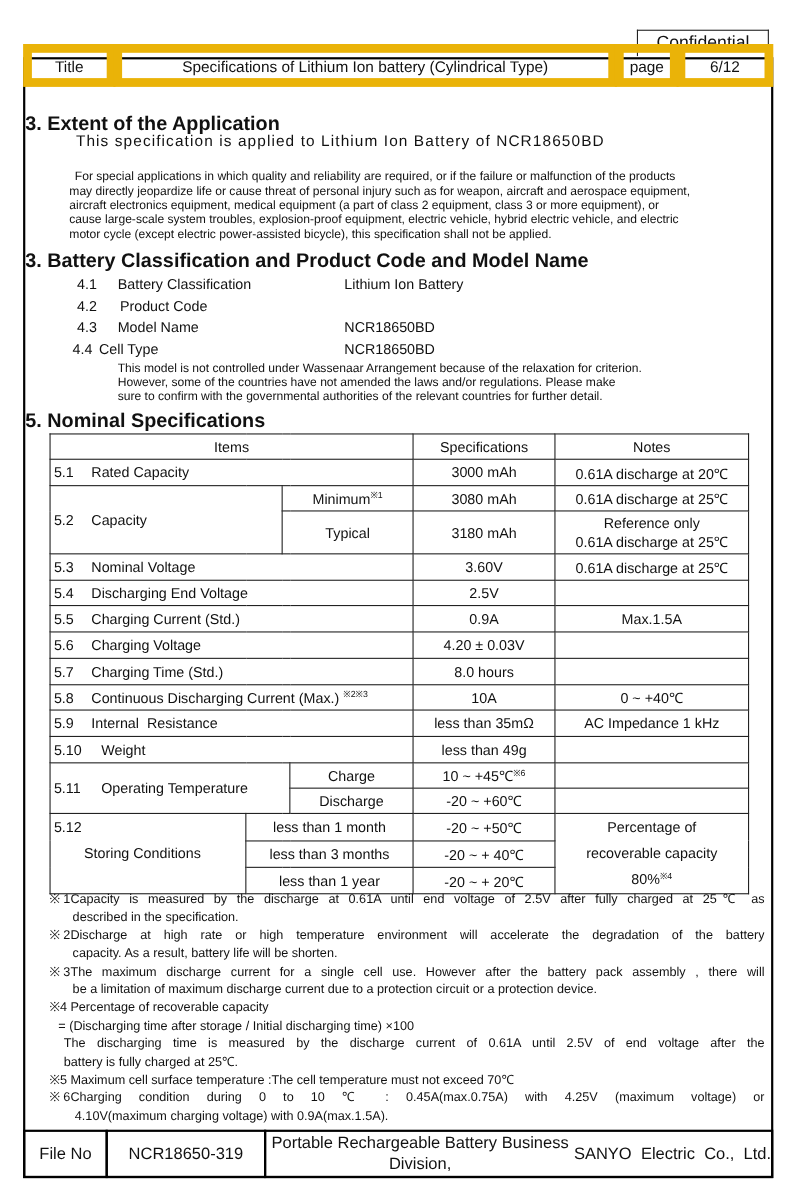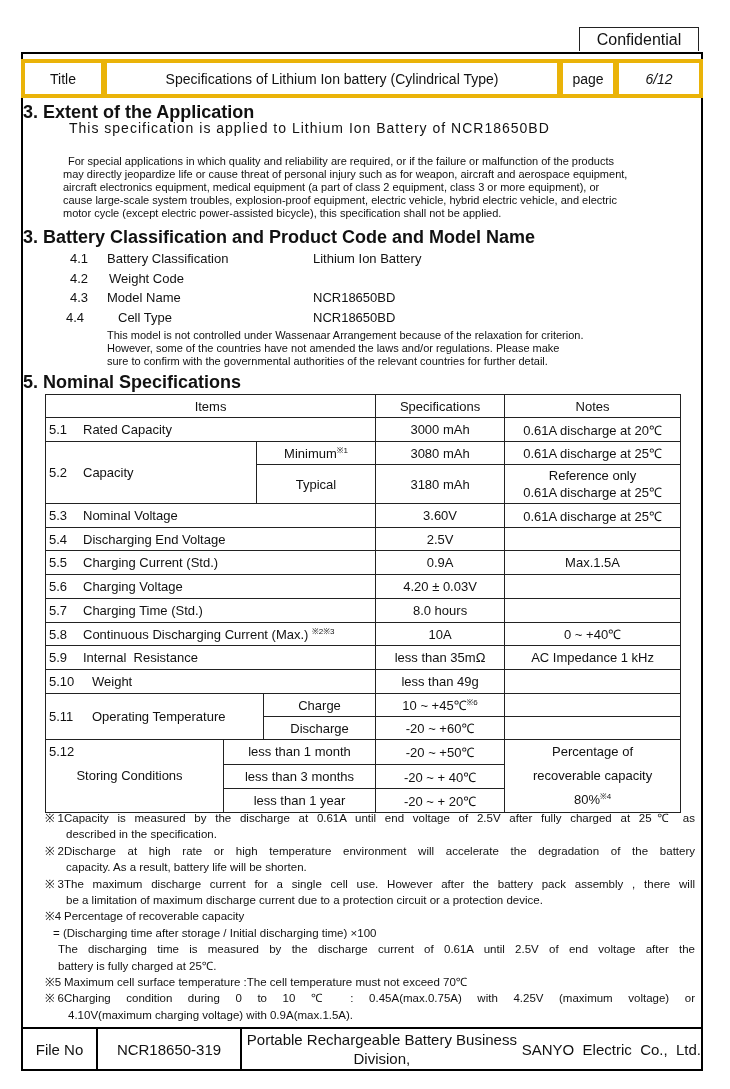--- a/index.html
+++ b/index.html
@@ -2,21 +2,21 @@
 <html><head>
 <meta charset="utf-8">
 <style>
   html, body { margin: 0; padding: 0; background: #ffffff; }
   body { width: 730px; height: 1089px; position: relative; overflow: hidden;
          font-family: "Liberation Sans", sans-serif; color: #111; }
   .abs { position: absolute; }
   .conf-box { left: 579px; top: 27px; width: 118px; height: 23px; border: 1px solid #222; border-bottom: none;
               font-size: 16px; line-height: 24px; text-align: center; }
   .frame { left: 21px; top: 52px; width: 678px; height: 1015px; border: 2px solid #000; }
-  .hdr-cell { position: absolute; top: 59px; height: 39px; border: 4px solid #eab308; box-sizing: border-box;
+  .hdr-cell { position: absolute; top: 40px; height: 39px; border: 8px solid #eab308; box-sizing: border-box;
               font-size: 14px; display: flex; align-items: center; justify-content: center; }
   .ftr-cell { position: absolute; top: 1027px; height: 44px; border: 2px solid #000; box-sizing: border-box;
               font-size: 15px; display: flex; align-items: center; justify-content: center; text-align: center; line-height: 19px; }
   .h-sec { font-size: 18px; font-weight: bold; line-height: 20px; white-space: nowrap; }
   .subtitle { font-size: 14px; line-height: 16px; letter-spacing: 1px; white-space: nowrap; }
   .para-line { font-size: 11px; line-height: 13px; white-space: nowrap; }
   .item-row { position: absolute; left: 0; height: 19.5px; font-size: 13px; line-height: 19.5px; white-space: nowrap; }
   .item-num { position: absolute; left: 0; }
   .item-label { position: absolute; left: 37px; }
   .item-value { position: absolute; left: 243px; }
@@ -42,52 +42,52 @@
 </head>
 <body>
 
 <div class="abs conf-box">Confidential</div>
 
 <div class="abs frame"></div>
 
 <div class="hdr-cell" style="left:21px;width:84px;">Title</div>
 <div class="hdr-cell" style="left:103px;width:458px;">Specifications of Lithium Ion battery (Cylindrical Type)</div>
 <div class="hdr-cell" style="left:559px;width:58px;">page</div>
-<div class="hdr-cell" style="left:615px;width:88px;font-style:italic;">6/12</div>
+<div class="hdr-cell" style="left:615px;width:88px;">6/12</div>
 
 <div class="abs h-sec" style="left:23px;top:102px;">3. Extent of the Application</div>
 <div class="abs subtitle" style="left:69px;top:120px;">This specification is applied to Lithium Ion Battery of NCR18650BD</div>
 <div class="abs" style="left:63px;top:155px;">
   <div class="para-line" style="padding-left:5px;">For special applications in which quality and reliability are required, or if the failure or malfunction of the products</div>
   <div class="para-line">may directly jeopardize life or cause threat of personal injury such as for weapon, aircraft and aerospace equipment,</div>
   <div class="para-line">aircraft electronics equipment, medical equipment (a part of class 2 equipment, class 3 or more equipment), or</div>
   <div class="para-line">cause large-scale system troubles, explosion-proof equipment, electric vehicle, hybrid electric vehicle, and electric</div>
   <div class="para-line">motor cycle (except electric power-assisted bicycle), this specification shall not be applied.</div>
 </div>
 
 <div class="abs h-sec" style="left:23px;top:227px;">3. Battery Classification and Product Code and Model Name</div>
 <div class="abs" style="left:70px;top:249px;width:500px;height:80px;">
   <div class="item-row" style="top:0px;">
     <span class="item-num">4.1</span>
     <span class="item-label">Battery Classification</span>
     <span class="item-value">Lithium Ion Battery</span>
   </div>
   <div class="item-row" style="top:19.5px;">
     <span class="item-num">4.2</span>
-    <span class="item-label" style="left:39px;">Weight Code</span>
+    <span class="item-label" style="left:39px;">Product Code</span>
     <span class="item-value"></span>
   </div>
   <div class="item-row" style="top:39px;">
     <span class="item-num">4.3</span>
     <span class="item-label">Model Name</span>
     <span class="item-value">NCR18650BD</span>
   </div>
   <div class="item-row" style="top:58.5px;">
     <span class="item-num" style="left:-4px;">4.4</span>
-    <span class="item-label" style="left:48px;">Cell Type</span>
+    <span class="item-label" style="left:20px;">Cell Type</span>
     <span class="item-value">NCR18650BD</span>
   </div>
 </div>
 <div class="abs" style="left:107px;top:329px;">
   <div class="para-line">This model is not controlled under Wassenaar Arrangement because of the relaxation for criterion.</div>
   <div class="para-line">However, some of the countries have not amended the laws and/or regulations. Please make</div>
   <div class="para-line">sure to confirm with the governmental authorities of the relevant countries for further detail.</div>
 </div>
 
 <div class="abs h-sec" style="left:23px;top:372px;">5. Nominal Specifications</div>

